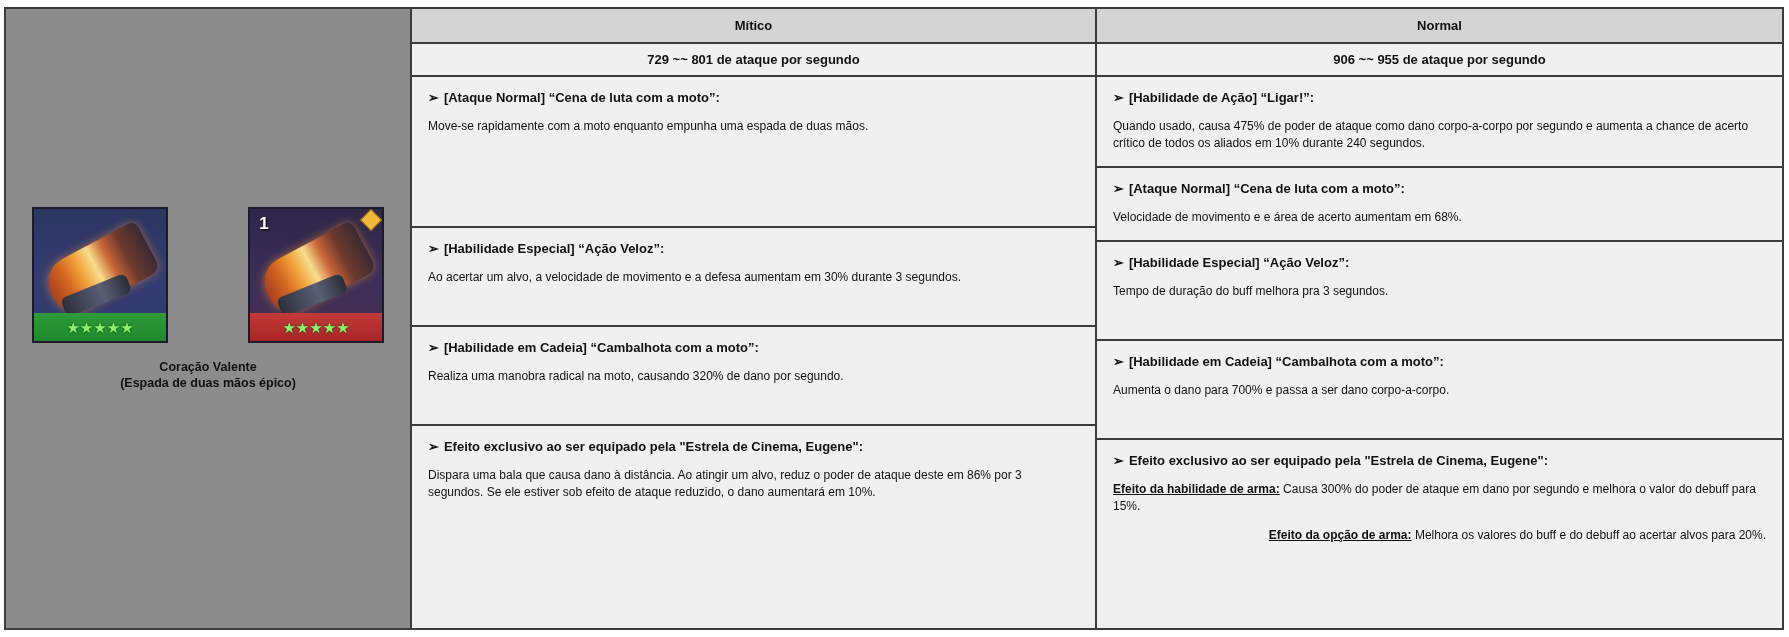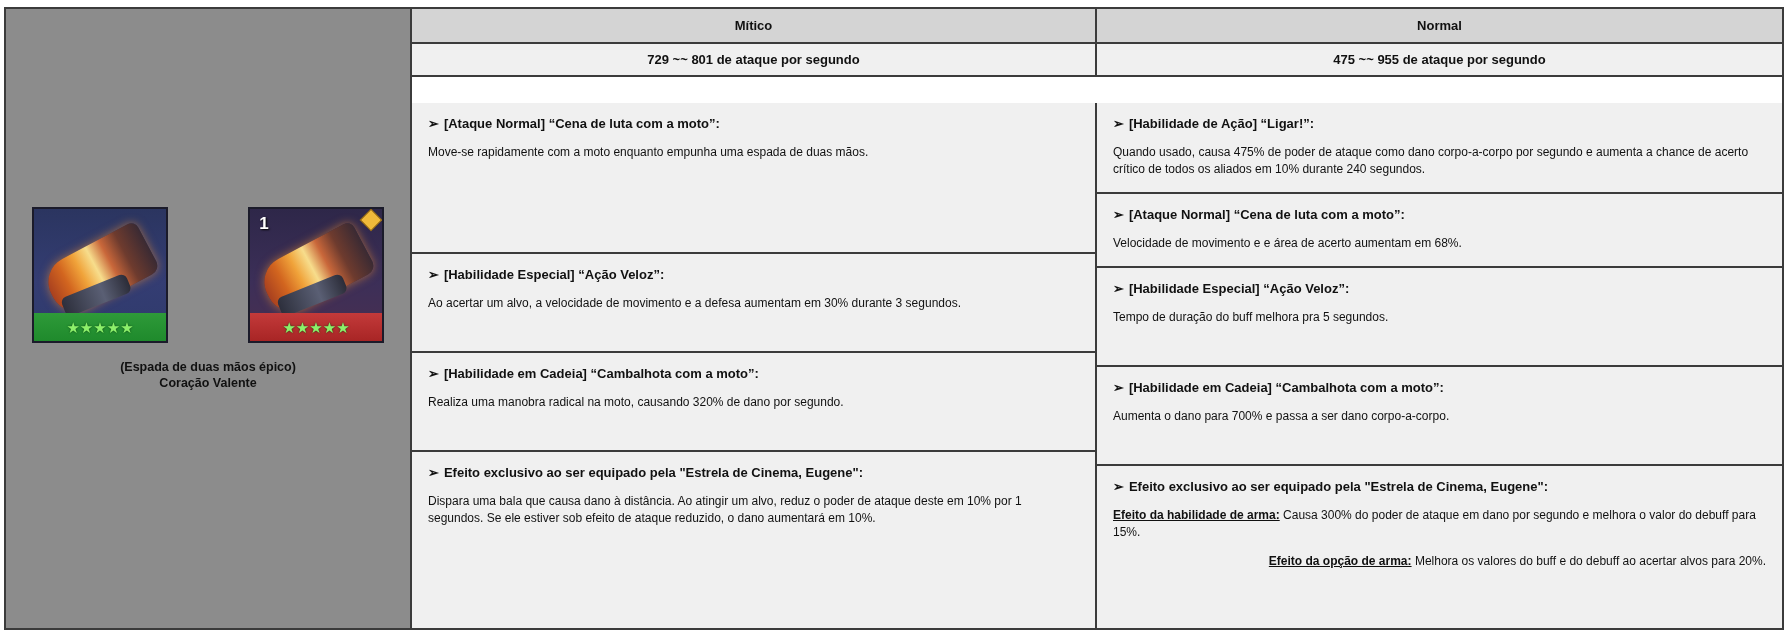--- a/index.html
+++ b/index.html
@@ -187,21 +187,20 @@
     border-right: 2px solid #3b3b3b;
     min-width: 0;
   }
   .col:last-child {
     border-right: none;
   }
   .body-wrap {
     display: flex;
     flex: 1 1 auto;
     min-height: 0;
-    margin-top: 26px;
   }
   .block {
     border-bottom: 2px solid #3b3b3b;
     padding: 13px 16px 14px 16px;
     background: #f0f0f0;
     box-sizing: border-box;
     flex: 0 0 auto;
   }
   .block:last-child {
     border-bottom: none;
@@ -257,35 +256,35 @@
         <div class="icon-box icon-b">
           <div class="level-badge">1</div>
           <div class="corner-gem"></div>
           <div class="icon-art"></div>
           <div class="rarity-bar rarity-red">
             <span class="star">★★★★★</span>
           </div>
         </div>
       </div>
       <div class="item-caption">
+        <div>Coração Valente</div>
         <div>(Espada de duas mãos épico)</div>
-        <div>Coração Valente</div>
       </div>
     </div>
 
     <div class="table-area">
 
       <div class="row">
         <div class="cell head-cell">Mítico</div>
         <div class="cell head-cell">Normal</div>
       </div>
 
       <div class="row">
         <div class="cell sub-cell">729 ~~ 801 de ataque por segundo</div>
-        <div class="cell sub-cell">475 ~~ 955 de ataque por segundo</div>
+        <div class="cell sub-cell">906 ~~ 955 de ataque por segundo</div>
       </div>
 
       <div class="body-wrap">
 
         <div class="col">
           <div class="block h-a">
             <div class="blk-title">
               <span class="arrow">➢</span><span>[Ataque Normal] “Cena de luta com a moto”:</span>
             </div>
             <div class="blk-text">Move-se rapidamente com a moto enquanto empunha uma espada de duas mãos.</div>
@@ -299,42 +298,42 @@
           <div class="block h-c">
             <div class="blk-title">
               <span class="arrow">➢</span><span>[Habilidade em Cadeia] “Cambalhota com a moto”:</span>
             </div>
             <div class="blk-text">Realiza uma manobra radical na moto, causando 320% de dano por segundo.</div>
           </div>
           <div class="block h-d">
             <div class="blk-title">
               <span class="arrow">➢</span><span>Efeito exclusivo ao ser equipado pela "Estrela de Cinema, Eugene":</span>
             </div>
-            <div class="blk-text">Dispara uma bala que causa dano à distância. Ao atingir um alvo, reduz o poder de ataque deste em 10% por 1 segundos. Se ele estiver sob efeito de ataque reduzido, o dano aumentará em 10%.</div>
+            <div class="blk-text">Dispara uma bala que causa dano à distância. Ao atingir um alvo, reduz o poder de ataque deste em 86% por 3 segundos. Se ele estiver sob efeito de ataque reduzido, o dano aumentará em 10%.</div>
           </div>
         </div>
 
         <div class="col">
           <div class="block m-a">
             <div class="blk-title">
               <span class="arrow">➢</span><span>[Habilidade de Ação] “Ligar!”:</span>
             </div>
             <div class="blk-text">Quando usado, causa 475% de poder de ataque como dano corpo-a-corpo por segundo e aumenta a chance de acerto crítico de todos os aliados em 10% durante 240 segundos.</div>
           </div>
           <div class="block m-b">
             <div class="blk-title">
               <span class="arrow">➢</span><span>[Ataque Normal] “Cena de luta com a moto”:</span>
             </div>
             <div class="blk-text">Velocidade de movimento e e área de acerto aumentam em 68%.</div>
           </div>
           <div class="block m-c">
             <div class="blk-title">
               <span class="arrow">➢</span><span>[Habilidade Especial] “Ação Veloz”:</span>
             </div>
-            <div class="blk-text">Tempo de duração do buff melhora pra 5 segundos.</div>
+            <div class="blk-text">Tempo de duração do buff melhora pra 3 segundos.</div>
           </div>
           <div class="block m-d">
             <div class="blk-title">
               <span class="arrow">➢</span><span>[Habilidade em Cadeia] “Cambalhota com a moto”:</span>
             </div>
             <div class="blk-text">Aumenta o dano para 700% e passa a ser dano corpo-a-corpo.</div>
           </div>
           <div class="block m-e">
             <div class="blk-title">
               <span class="arrow">➢</span><span>Efeito exclusivo ao ser equipado pela "Estrela de Cinema, Eugene":</span>

